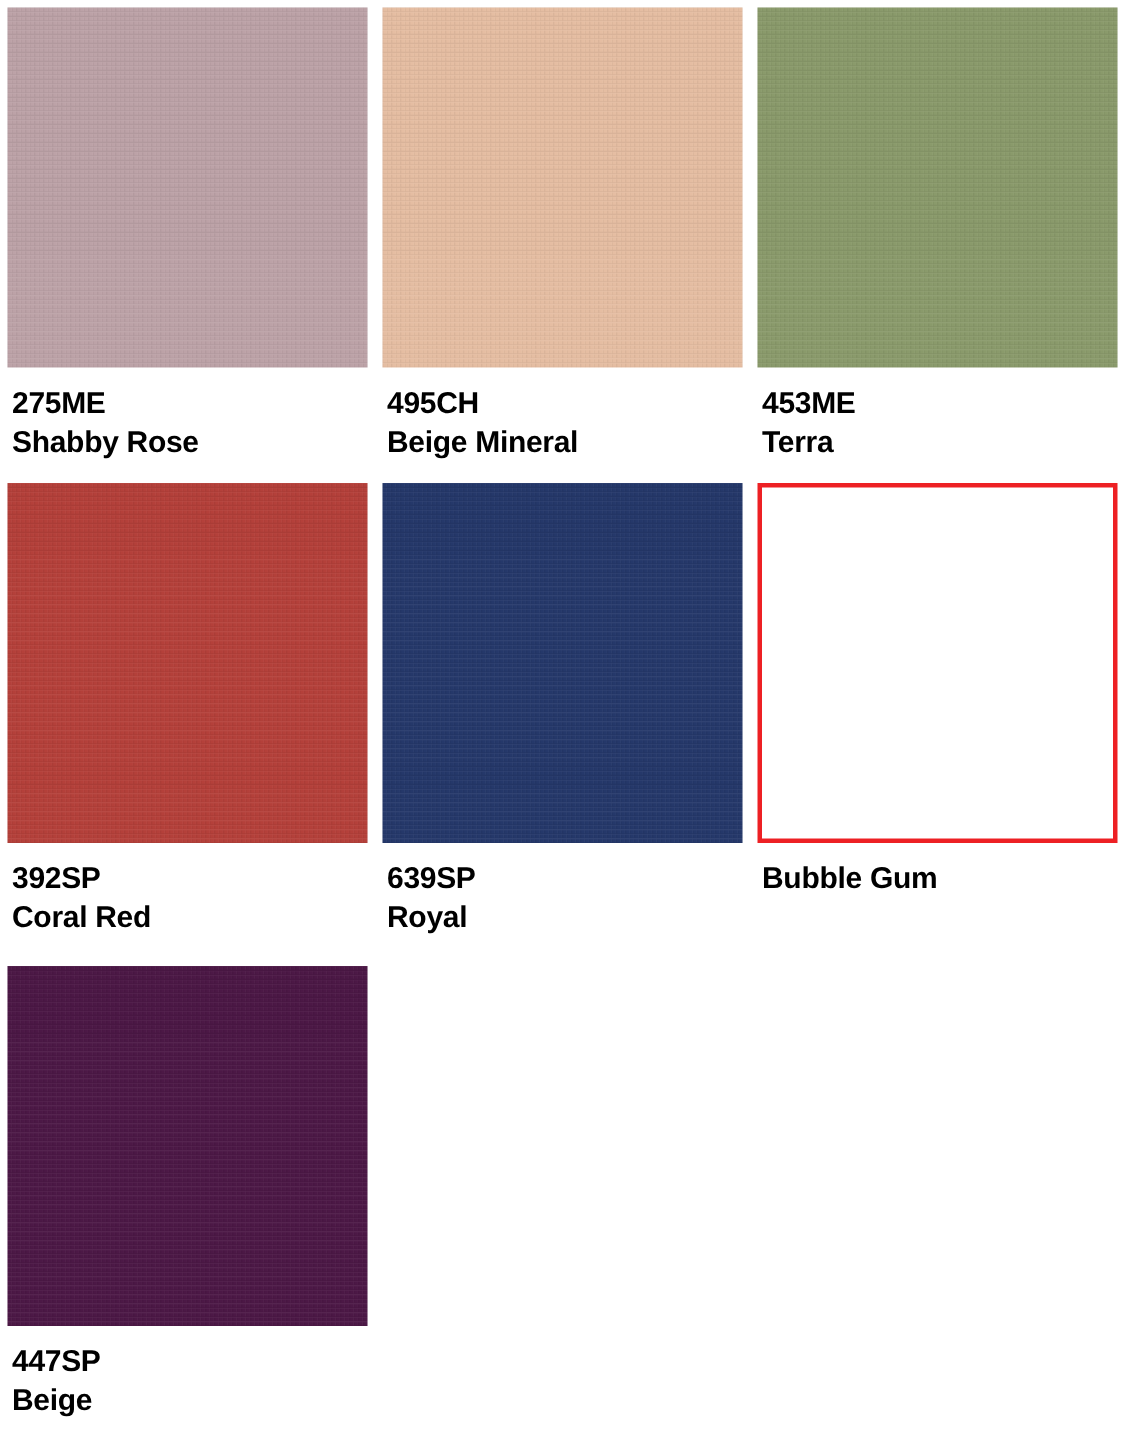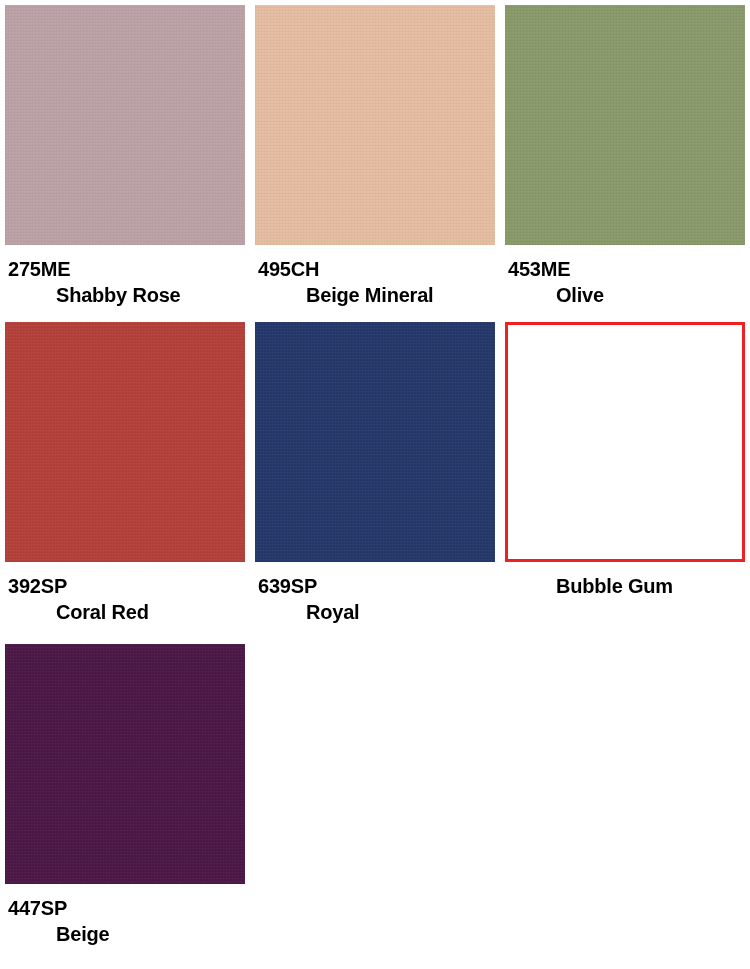--- a/index.html
+++ b/index.html
@@ -71,21 +71,20 @@
     letter-spacing: -0.2px;
     margin-bottom: 6px;
   }
 
   .swatch-name {
     display: block;
     font-size: 20px;
     font-weight: bold;
     color: #000000;
     letter-spacing: -0.2px;
-    margin-left: 48px;
   }
 </style>
 </head>
 <body style="background-color: rgb(255, 255, 255);">
 
 <div class="palette-grid">
 
   <div class="swatch-cell">
     <div class="swatch-chip" style="background-color: rgb(188, 162, 167);">
       <div class="grain"></div>
@@ -105,21 +104,21 @@
       <span class="swatch-name">Beige Mineral</span>
     </div>
   </div>
 
   <div class="swatch-cell">
     <div class="swatch-chip" style="background-color: rgb(138, 154, 107);">
       <div class="grain"></div>
     </div>
     <div class="swatch-caption">
       <span class="swatch-code">453ME</span>
-      <span class="swatch-name">Olive</span>
+      <span class="swatch-name">Terra</span>
     </div>
   </div>
 
 
 
   <div class="swatch-cell">
     <div class="swatch-chip" style="background-color: rgb(180, 64, 58);">
       <div class="grain"></div>
     </div>
     <div class="swatch-caption">

